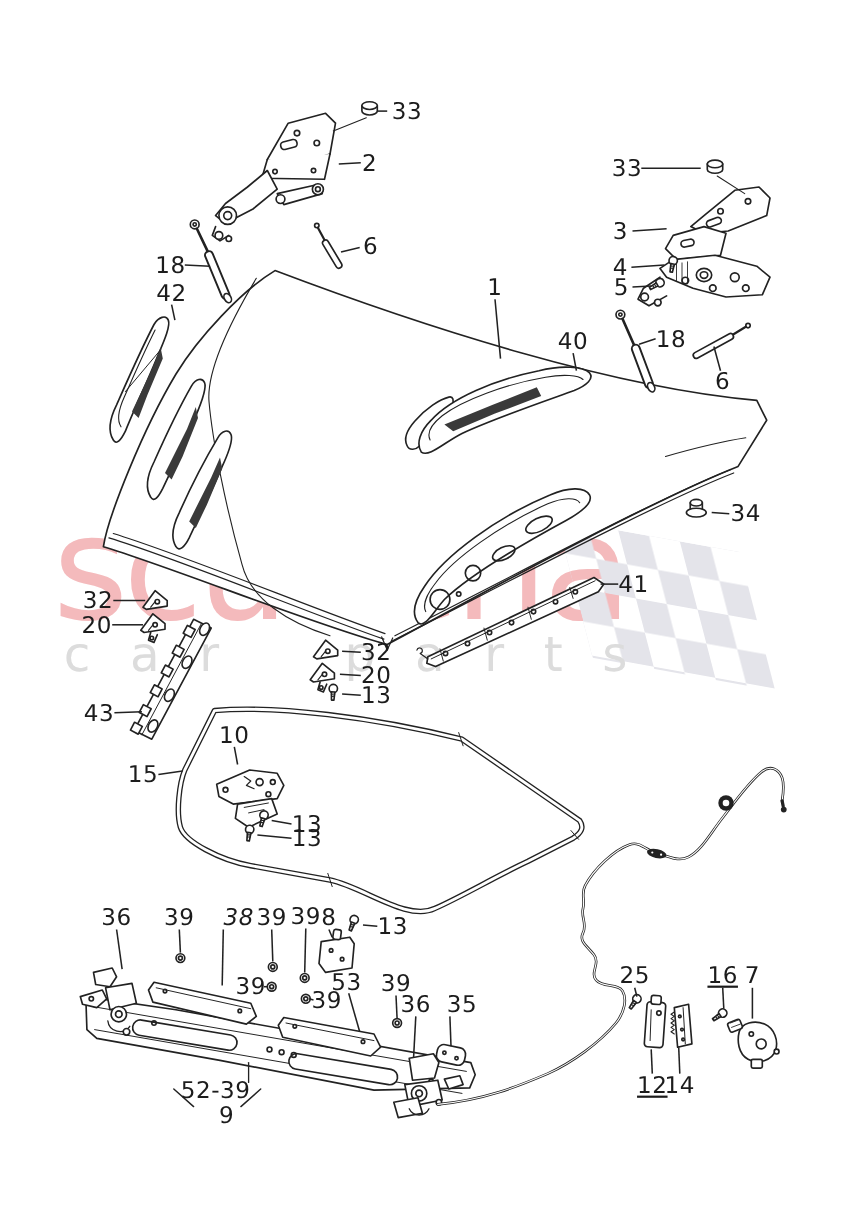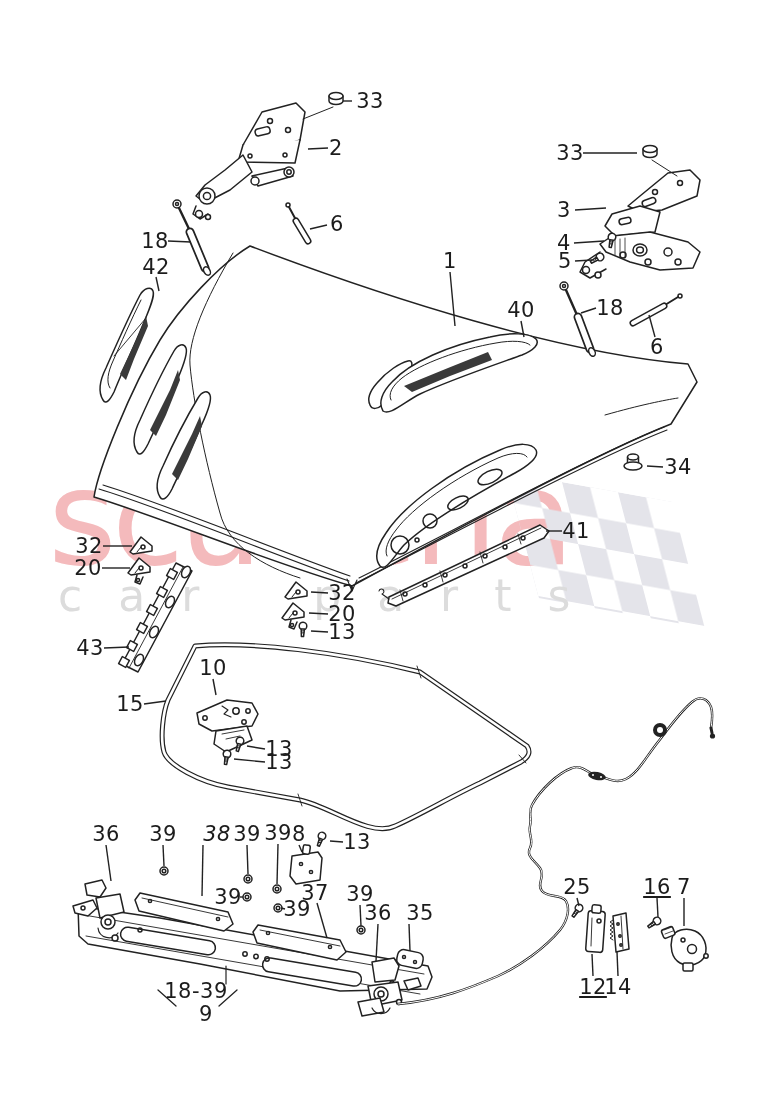--- a/index.html
+++ b/index.html
@@ -469,25 +469,25 @@
       <div class="plabel" style="left: 279px; top: 762px;">13</div>
       <div class="plabel" style="left: 106px; top: 834px;">36</div>
       <div class="plabel" style="left: 163px; top: 834px;">39</div>
       <div class="plabel" style="left: 217px; top: 834px; font-style: italic;">38</div>
       <div class="plabel" style="left: 247px; top: 834px;">39</div>
       <div class="plabel" style="left: 278px; top: 833px;">39</div>
       <div class="plabel" style="left: 299px; top: 834px;">8</div>
       <div class="plabel" style="left: 357px; top: 842px;">13</div>
       <div class="plabel" style="left: 228px; top: 897px;">39</div>
       <div class="plabel" style="left: 297px; top: 909px;">39</div>
-      <div class="plabel" style="left: 315px; top: 893px;">37</div>
+      <div class="plabel" style="left: 315px; top: 893px;">53</div>
       <div class="plabel" style="left: 360px; top: 894px;">39</div>
       <div class="plabel" style="left: 378px; top: 913px;">36</div>
       <div class="plabel" style="left: 420px; top: 913px;">35</div>
       <div class="plabel" style="left: 577px; top: 887px;">25</div>
       <div class="plabel" style="left: 657px; top: 887px; text-decoration: underline;">16</div>
       <div class="plabel" style="left: 684px; top: 887px;">7</div>
       <div class="plabel" style="left: 593px; top: 987px; text-decoration: underline;">12</div>
       <div class="plabel" style="left: 618px; top: 987px;">14</div>
-      <div class="plabel" style="left: 196px; top: 991px;">18-39</div>
+      <div class="plabel" style="left: 196px; top: 991px;">52-39</div>
       <div class="plabel" style="left: 206px; top: 1014px;">9</div>
     </div>
 </div>
 
 </body></html>

